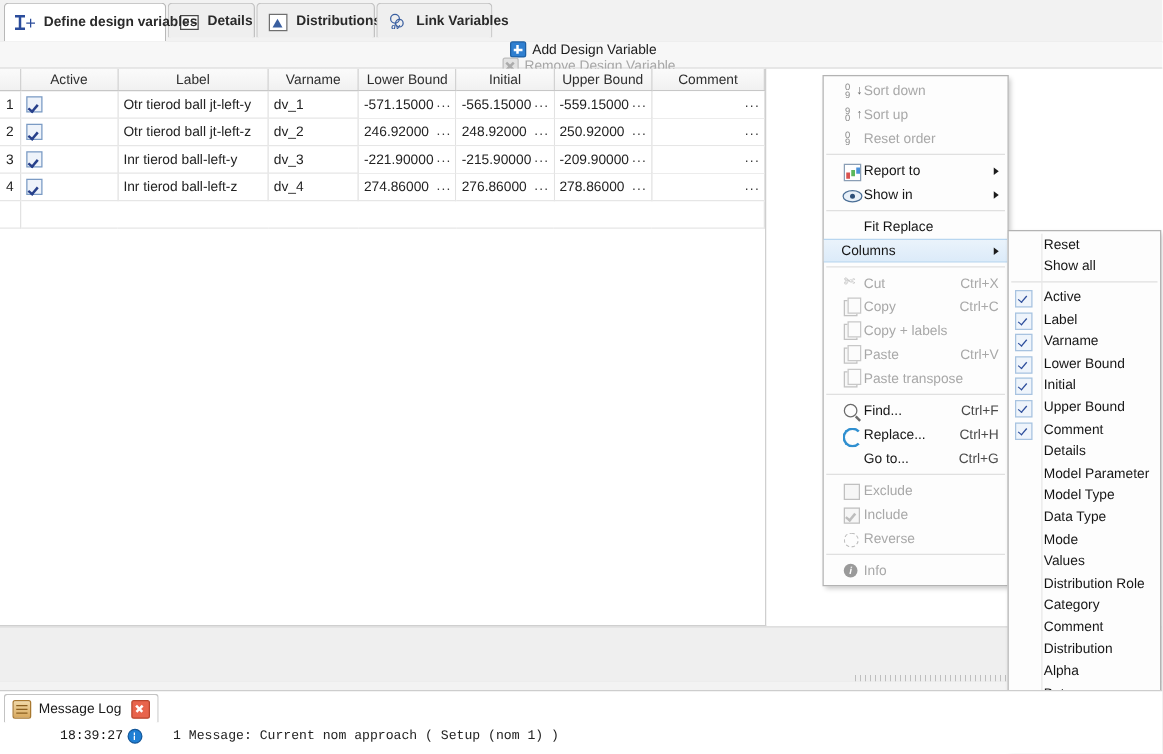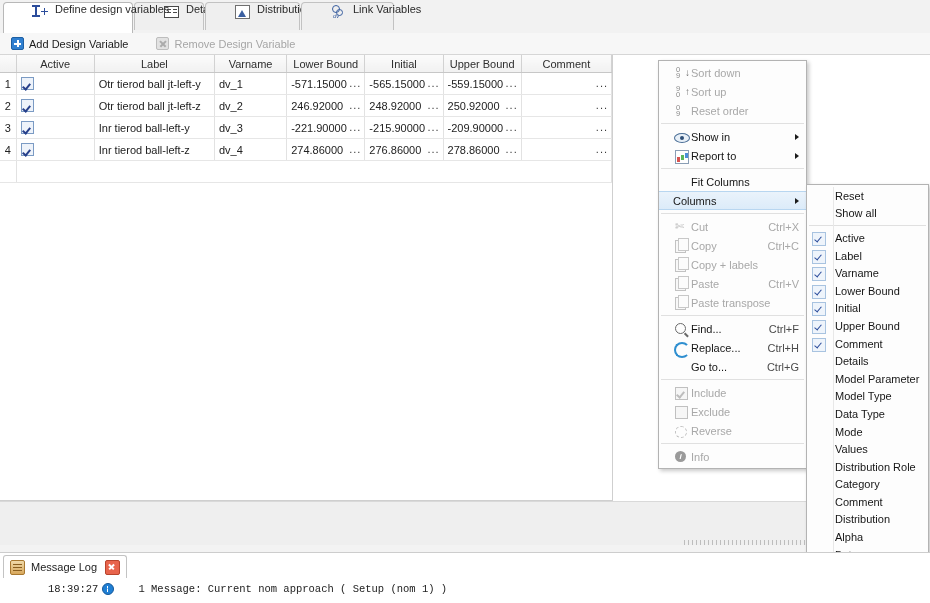--- a/index.html
+++ b/index.html
@@ -18,41 +18,42 @@
     position: absolute; left: 0; top: 0; width: 930px; height: 33px;
     background: #f2f2f2;
     border-bottom: 1px solid #c9c9c9;
   }
   .tab {
     position: absolute; top: 2px; height: 28px;
     background: #efefef;
     border: 1px solid #c2c2c2;
     border-bottom: none;
     border-radius: 4px 4px 0 0;
-    display: flex; align-items: flex-start;
-    padding: 0 28px;
+    display: flex; align-items: center;
+    padding: 0 8px;
     box-sizing: border-box;
     color: #2a2a2a;
     font-size: 11px;
+    font-weight: bold;
   }
   .tab.active {
     background: #ffffff;
     border-color: #b8b8b8;
     height: 31px; top: 2px;
     z-index: 5;
   }
   .tab .ticon { width: 16px; height: 16px; margin-right: 7px; flex: 0 0 auto; position: relative; }
   .tab .tlabel { white-space: nowrap; }
 
   
   .toolbar {
     position: absolute; left: 0; top: 33px; width: 930px; height: 21px;
     background: #f7f7f7;
     border-bottom: 1px solid #d6d6d6;
-    display: flex; align-items: center;
+    display: flex; align-items: center; flex-direction: column;
   }
   .tbtn { display: flex; align-items: center; padding: 0 8px 0 6px; height: 19px; white-space: nowrap; }
   .tbtn .bico { width: 11px; height: 11px; margin-right: 5px; position: relative; flex:0 0 auto;}
   .tbtn.disabled { color: #a6a6a6; }
 
   .plus-ico { background: #2f7fd0; border:1px solid #1d5fa3; border-radius:2px; }
   .plus-ico:before, .plus-ico:after {
     content:""; position:absolute; background:#ffffff;
   }
   .plus-ico:before { left:2px; top:4.5px; width:7px; height:2px; }
@@ -439,37 +440,37 @@
       <span class="micon">
           <span class="numstack">0<br>9</span>
         </span>
       <span>Reset order</span>
     </div>
 
     <div class="msep"></div>
 
     <div class="mitem">
       <span class="micon">
+          <span class="ic-report"></span>
+        </span>
+      <span>Report to</span>
+      <span class="arrow"></span>
+    </div>
+    <div class="mitem">
+      <span class="micon">
           <span class="ic-eye"></span>
         </span>
       <span>Show in</span>
       <span class="arrow"></span>
     </div>
+
+    <div class="msep"></div>
+
     <div class="mitem">
-      <span class="micon">
-          <span class="ic-report"></span>
-        </span>
-      <span>Report to</span>
-      <span class="arrow"></span>
-    </div>
-
-    <div class="msep"></div>
-
-    <div class="mitem">
-      <span>Fit Columns</span>
+      <span>Fit Replace</span>
     </div>
     <div class="mitem sel">
       <span>Columns</span>
       <span class="arrow"></span>
     </div>
 
     <div class="msep"></div>
 
     <div class="mitem dis">
       <span class="micon">
@@ -523,29 +524,29 @@
     </div>
     <div class="mitem">
       <span>Go to...</span>
       <span class="shortcut">Ctrl+G</span>
     </div>
 
     <div class="msep"></div>
 
     <div class="mitem dis">
       <span class="micon">
+          <span class="ic-sq"></span>
+        </span>
+      <span>Exclude</span>
+    </div>
+    <div class="mitem dis">
+      <span class="micon">
           <span class="ic-sq chk"></span>
         </span>
       <span>Include</span>
-    </div>
-    <div class="mitem dis">
-      <span class="micon">
-          <span class="ic-sq"></span>
-        </span>
-      <span>Exclude</span>
     </div>
     <div class="mitem dis">
       <span class="micon">
           <span class="ic-circ"></span>
         </span>
       <span>Reverse</span>
     </div>
 
     <div class="msep"></div>
 

